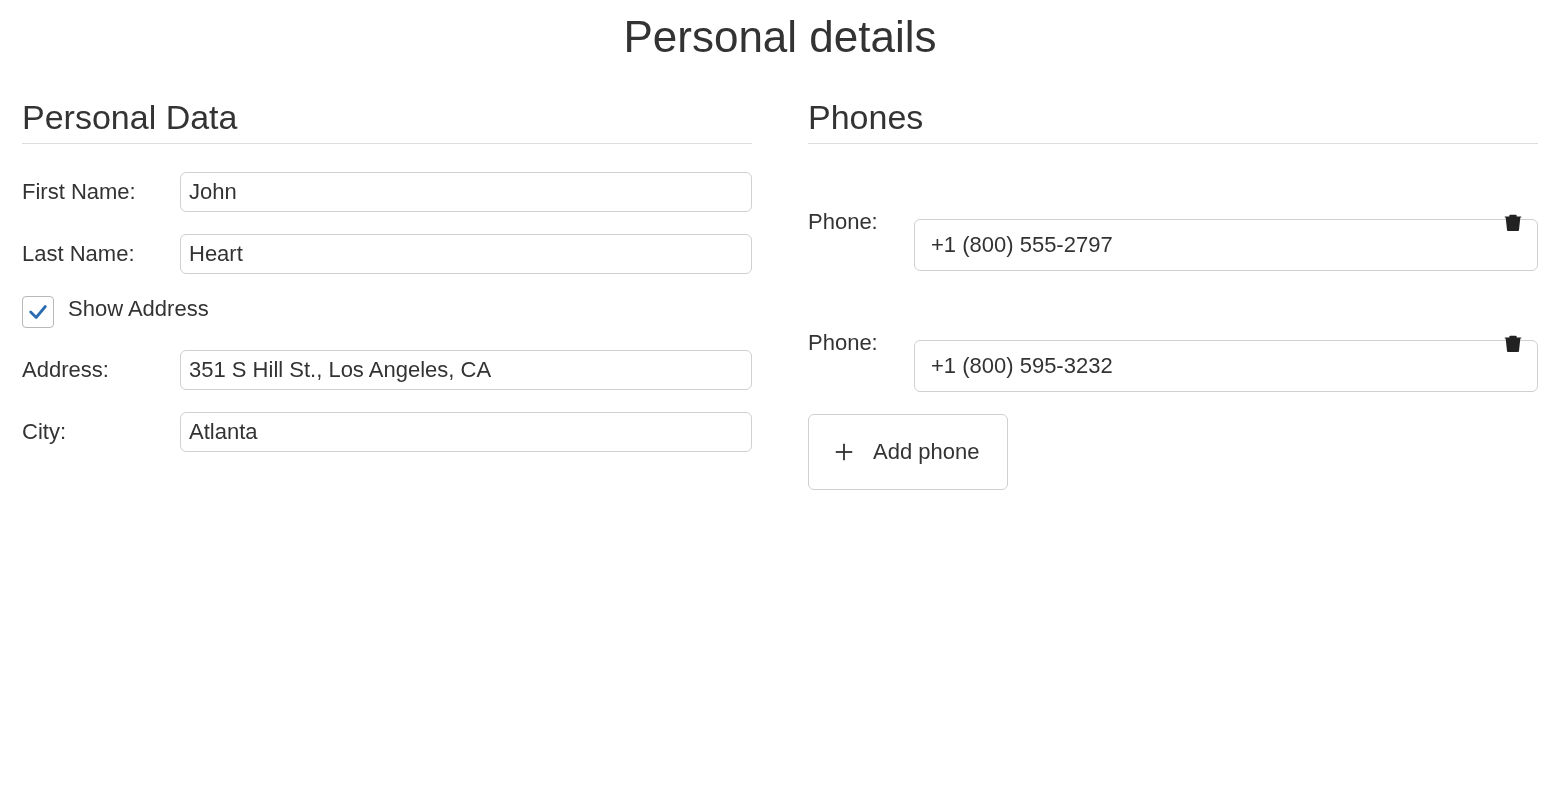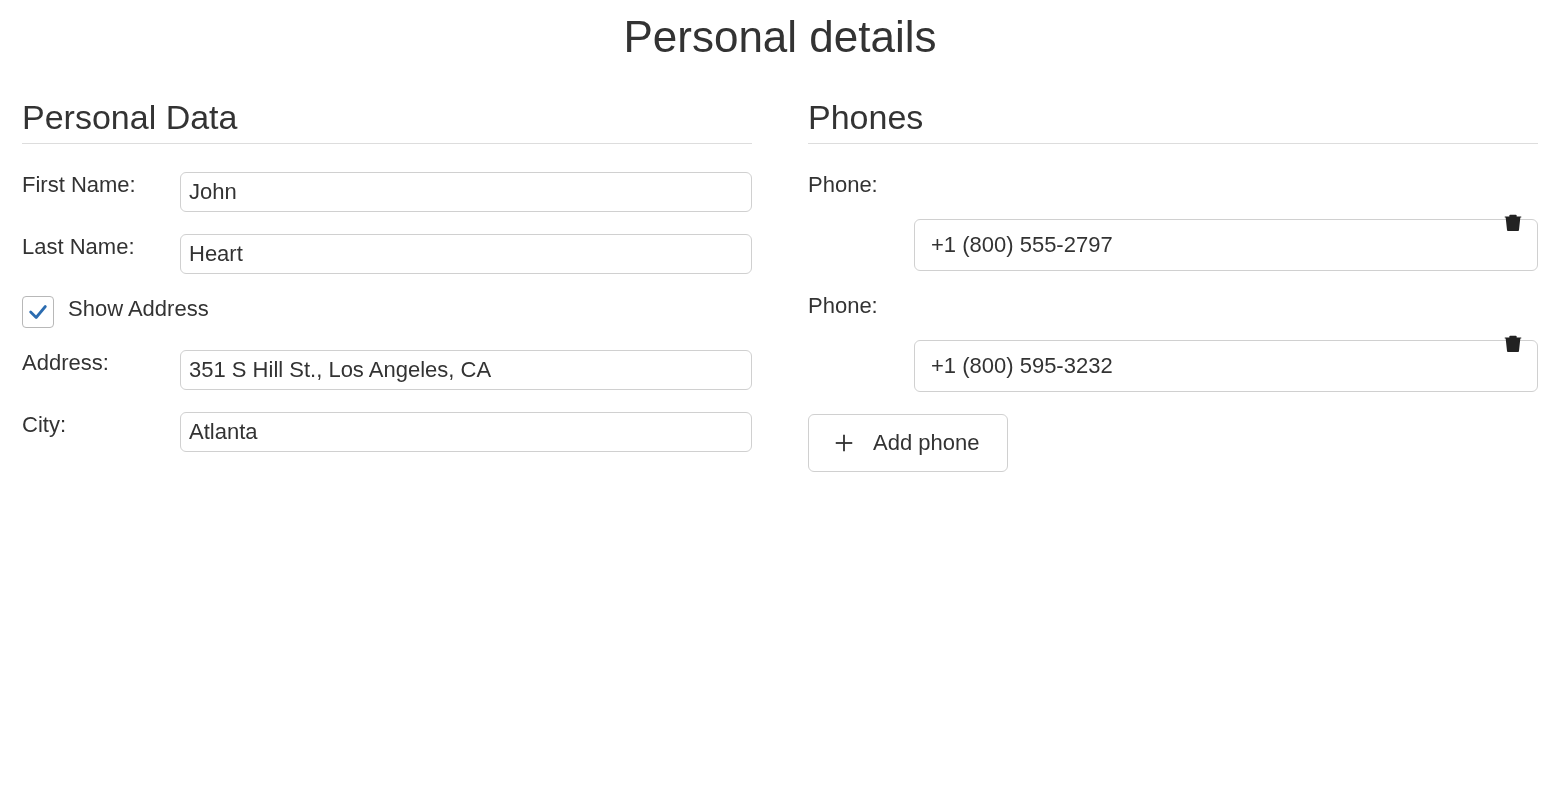--- a/index.html
+++ b/index.html
@@ -35,21 +35,21 @@
       color: #333333;
       padding-bottom: 6px;
       border-bottom: 1px solid #dddddd;
       margin-bottom: 28px;
     }
     .group-header.with-top-margin {
       margin-top: 56px;
     }
     .field-row {
       display: flex;
-      align-items: flex-start;
+      align-items: center;
       margin-bottom: 22px;
     }
     .field-label {
       width: 158px;
       flex-shrink: 0;
       font-size: 22px;
       color: #333333;
     }
     .field-label-phone {
       width: 106px;
@@ -133,21 +133,21 @@
       stroke-linecap: round;
       stroke-linejoin: round;
     }
     .checkbox-label {
       font-size: 22px;
       color: #333333;
       cursor: pointer;
     }
     .add-button {
       margin-left: 0;
-      height: 58px;
+      height: 76px;
       border: 1px solid #d0d0d0;
       border-radius: 6px;
       background: #ffffff;
       display: inline-flex;
       align-items: center;
       padding: 0 28px 0 24px;
       font-size: 22px;
       font-family: inherit;
       color: #333333;
       cursor: pointer;

